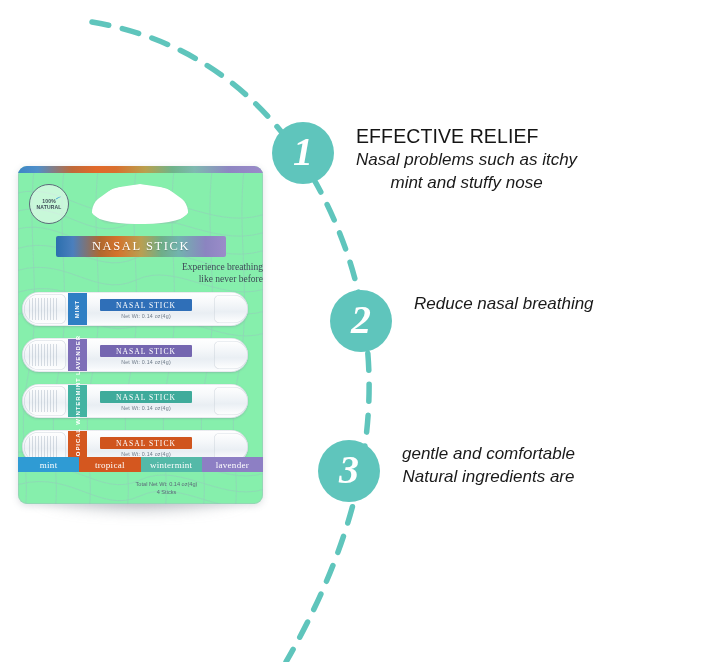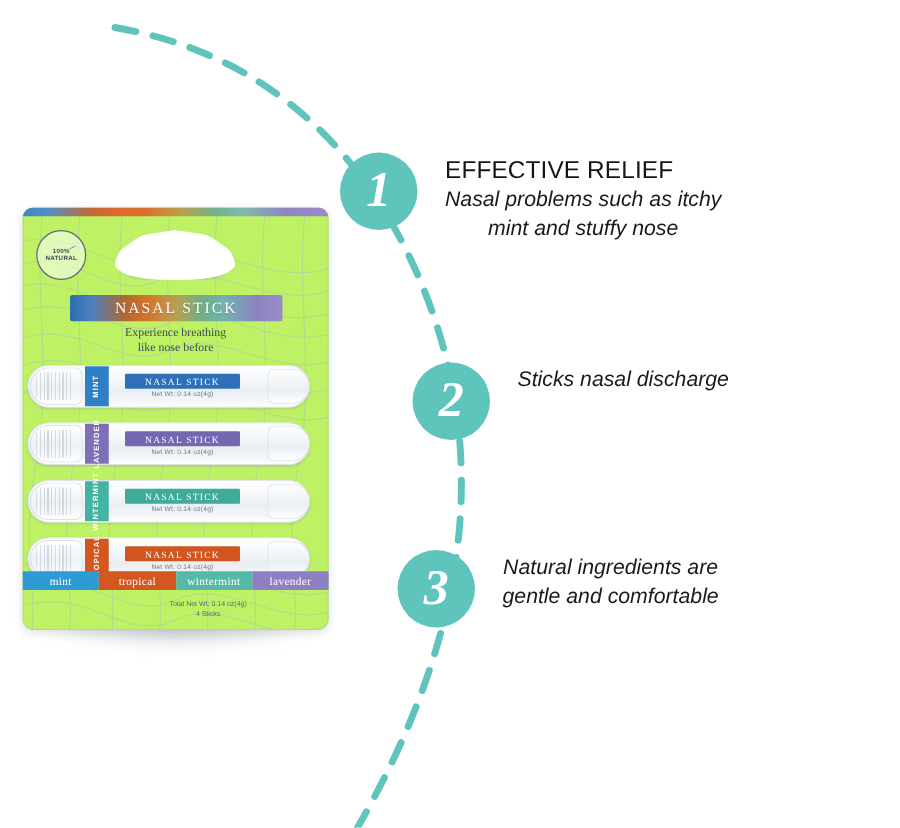--- a/index.html
+++ b/index.html
@@ -17,21 +17,21 @@
   
   .package-wrap{position:absolute;left:18px;top:166px;width:248px;height:346px;}
   .pkg-shadow{
     position:absolute;left:16px;top:322px;width:214px;height:30px;
     background:radial-gradient(ellipse at 50% 50%, rgba(120,128,140,.38) 0%, rgba(120,128,140,.16) 45%, rgba(255,255,255,0) 72%);
     filter:blur(5px);
   }
   .package{
     position:absolute;left:0;top:0;width:245px;height:338px;
     border-radius:9px;
-    background:#bef264;
+    background:#86efac;
     box-shadow:0 2px 7px rgba(90,100,115,.20), 0 0 0 1px rgba(170,180,195,.40) inset;
     overflow:hidden;
   }
   
   .pkg-waves{position:absolute;inset:0;opacity:.62;}
   
   .pkg-topbar{
     position:absolute;left:0;top:0;width:100%;height:7px;
     background:linear-gradient(90deg,#3d86c6 0%,#4f8fc9 8%,#bf6a3a 22%,#e2692a 32%,#d9702f 40%,#b9a04e 52%,#6fb38a 63%,#7fb9b0 72%,#8e86c2 86%,#9b8ac9 100%);
   }
@@ -56,21 +56,21 @@
     background:linear-gradient(90deg,#2b6fae 0%,#4b7fbd 10%,#b1682f 26%,#d4732c 36%,#b99f52 50%,#6fae88 62%,#72b3ae 72%,#8b84c0 88%,#9b8cc9 100%);
     border-radius:2px;
     display:flex;align-items:center;justify-content:center;
   }
   .brand-banner span{
     font-family:"Liberation Serif","DejaVu Serif",serif;
     font-size:12.5px;letter-spacing:1.6px;color:#ffffff;white-space:nowrap;
     text-shadow:0 1px 1px rgba(0,0,0,.18);
   }
   .tagline{
-    position:absolute;left:0;top:95px;width:100%;text-align:center;
+    position:absolute;left:0;top:95px;width:100%;text-align:right;
     font-family:"Liberation Serif","DejaVu Serif",serif;
     font-size:9.5px;line-height:12px;color:#3e4a57;
   }
 
   
   .tubes{position:absolute;left:4px;top:126px;width:238px;height:176px;}
   .tube{
     position:absolute;left:0;width:226px;height:34px;
     background:linear-gradient(180deg,#ffffff 0%,#f7f9fb 30%,#e9eef3 62%,#f4f7fa 85%,#ffffff 100%);
     border-radius:17px;
@@ -197,21 +197,21 @@
         <svg class="leaf" viewBox="0 0 10 10">
           <path d="M9,1 C4,1 1,4 1,8 C1,4 5,3 9,1 Z" fill="#3d9ad6"></path>
         </svg>
       </div>
 
       <div class="brand-banner">
         <span>NASAL STICK</span>
       </div>
       <div class="tagline">
         <div>Experience breathing</div>
-        <div>like nose before</div>
+        <div>like never before</div>
       </div>
 
       <div class="tubes">
 
         <div class="tube" style="top:0px;">
           <div class="cap"></div>
           <div class="band" style="background:#2F7FC4;">
             <span>Mint</span>
           </div>
           <div class="lbl" style="background:#2F6FB8;">
@@ -285,29 +285,29 @@
         <div class="bdesc">Nasal problems such as itchy</div>
         <div class="bdesc">mint and stuffy nose</div>
       </div>
     </div>
 
     <div class="benefit" style="left:62px;top:290px;">
       <div class="bnum" style="background:#5FC5BC;">
         <span>2</span>
       </div>
       <div class="btext">
-        <div class="bdesc">Sticks nasal discharge</div>
+        <div class="bdesc">Reduce nasal breathing</div>
       </div>
     </div>
 
     <div class="benefit" style="left:50px;top:440px;">
       <div class="bnum" style="background:#5FC5BC;">
         <span>3</span>
       </div>
       <div class="btext">
+        <div class="bdesc">gentle and comfortable</div>
         <div class="bdesc">Natural ingredients are</div>
-        <div class="bdesc">gentle and comfortable</div>
       </div>
     </div>
 
   </div>
 
 </div>
 
 </body></html>

